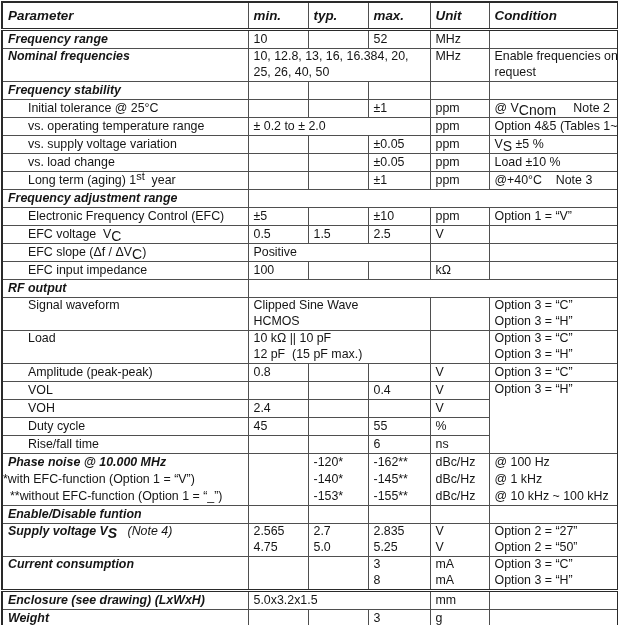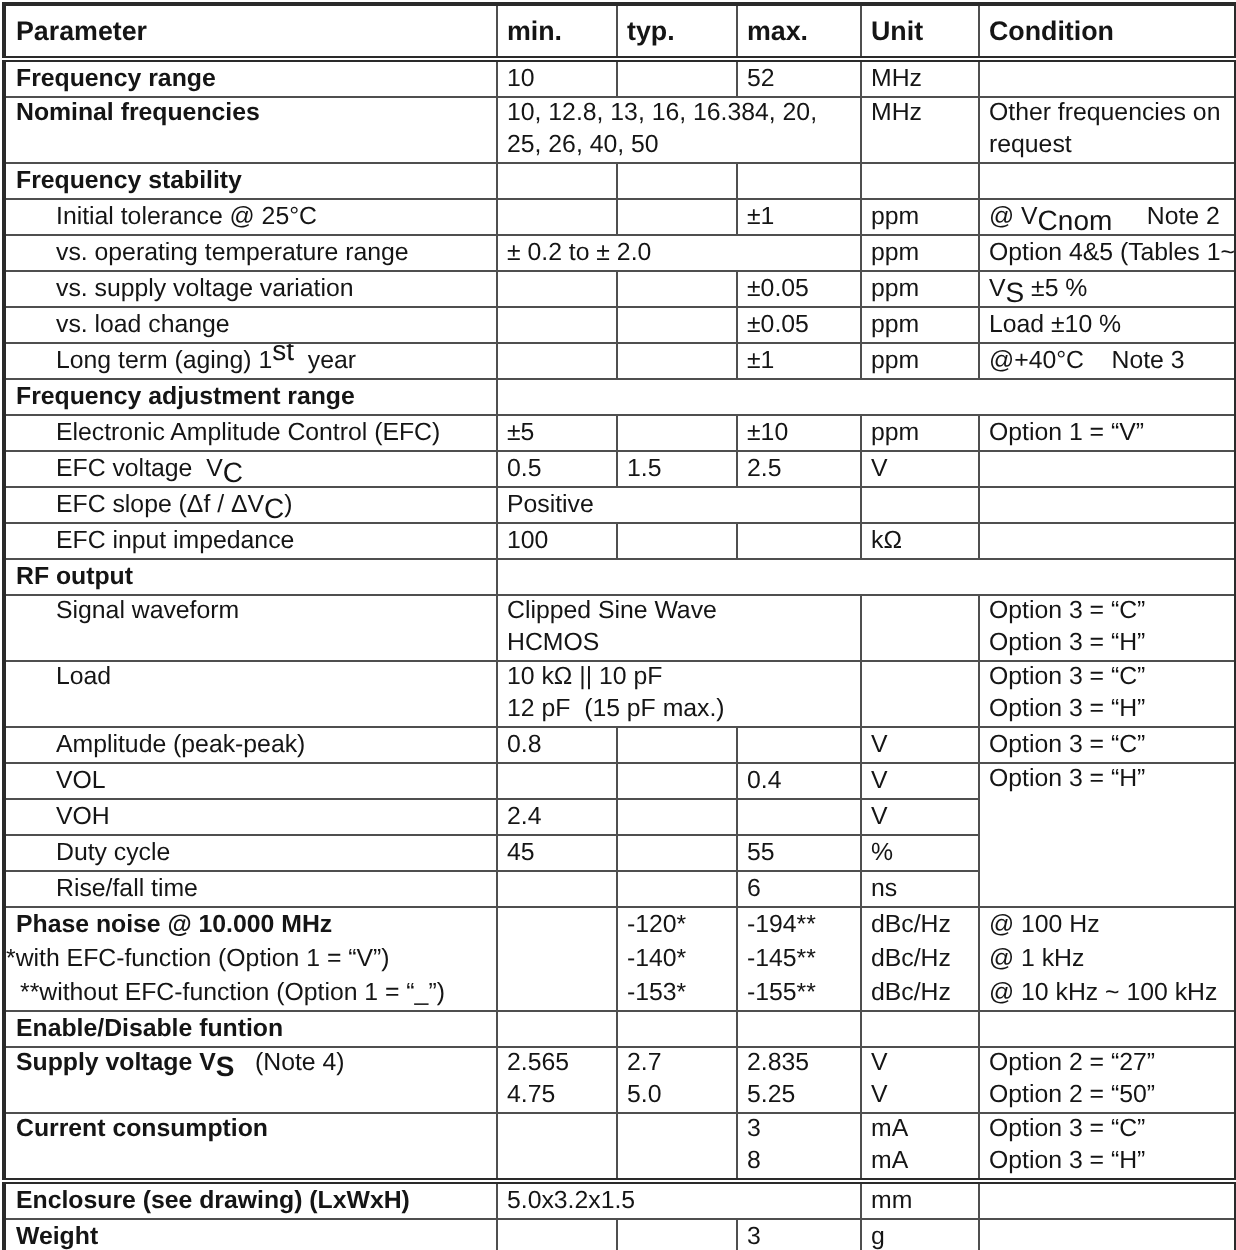--- a/index.html
+++ b/index.html
@@ -9,29 +9,29 @@
          border:2px solid #2a2a2a; border-bottom-width:3px;
          font-family:"Liberation Sans", sans-serif; font-size:12.4px; color:#151515;}
   td {border:1px solid #4f4f4f; padding:0 5px; line-height:15.5px; height:17px;
       vertical-align:middle; overflow:hidden; white-space:nowrap;}
   tr.hd td {border-bottom:3px double #2a2a2a; font-weight:bold; font-size:13.4px;
             height:21px; padding-top:2px; padding-bottom:2px;}
   tr.dtop td {border-top:3px double #2a2a2a;}
   tr.pn1 td {border-bottom-style:hidden;}
   tr.pn2 td {border-top-style:hidden; border-bottom-style:hidden;}
   tr.pn3 td {border-top-style:hidden;}
-  .b {font-weight:bold;}
+  .b {font-weight:bold;font-style:italic;}
   .c {}
   .ind {padding-left:25px;}
   .ind-sm {padding-left:0;}
   .ind-xs {padding-left:7px;}
   .top {vertical-align:top;margin-left:16px;}
   .rg {font-weight:normal;}
   sub {font-size:14px; vertical-align:-3px; line-height:0;}
-  sup {font-size:14px; vertical-align:4px; line-height:0;}
+  sup {font-size:11px; vertical-align:4px; line-height:0;}
   .ln {line-height:15.5px;}
   td.multi {padding-top:0; padding-bottom:1px;}
 </style>
 </head>
 <body>
 
 <div class="wrap">
   <table>
     <colgroup id="cols">
         <col style="width: 246px;">
@@ -59,21 +59,21 @@
           <td></td>
         </tr>
         <tr>
           <td class="b top">Nominal frequencies</td>
           <td class="c multi" colspan="3">
             <div class="ln">10, 12.8, 13, 16, 16.384, 20,</div>
             <div class="ln">25, 26, 40, 50</div>
           </td>
           <td class="top">MHz</td>
           <td class="multi">
-            <div class="ln">Other frequencies on</div>
+            <div class="ln">Enable frequencies on</div>
             <div class="ln">request</div>
           </td>
         </tr>
         <tr>
           <td class="b">Frequency stability</td>
           <td></td>
           <td></td>
           <td></td>
           <td></td>
           <td></td>
@@ -114,21 +114,21 @@
           <td></td>
           <td class="c">±1</td>
           <td>ppm</td>
           <td>@+40°C&nbsp;&nbsp;&nbsp;&nbsp;Note 3</td>
         </tr>
         <tr>
           <td class="b">Frequency adjustment range</td>
           <td colspan="5"></td>
         </tr>
         <tr>
-          <td class="ind">Electronic Amplitude Control (EFC)</td>
+          <td class="ind">Electronic Frequency Control (EFC)</td>
           <td class="c">±5</td>
           <td></td>
           <td class="c">±10</td>
           <td>ppm</td>
           <td>Option 1 = “V”</td>
         </tr>
         <tr>
           <td class="ind">EFC voltage&nbsp; V<sub>C</sub></td>
           <td class="c">0.5</td>
           <td class="c">1.5</td>
@@ -212,21 +212,21 @@
           <td class="ind">Rise/fall time</td>
           <td></td>
           <td></td>
           <td class="c">6</td>
           <td>ns</td>
         </tr>
         <tr class="pn1">
           <td class="b">Phase noise @ 10.000 MHz</td>
           <td></td>
           <td class="c">-120*</td>
-          <td class="c">-194**</td>
+          <td class="c">-162**</td>
           <td>dBc/Hz</td>
           <td>@ 100 Hz</td>
         </tr>
         <tr class="pn2">
           <td class="ind-sm">*with EFC-function (Option 1 = “V”)</td>
           <td></td>
           <td class="c">-140*</td>
           <td class="c">-145**</td>
           <td>dBc/Hz</td>
           <td>@ 1 kHz</td>

